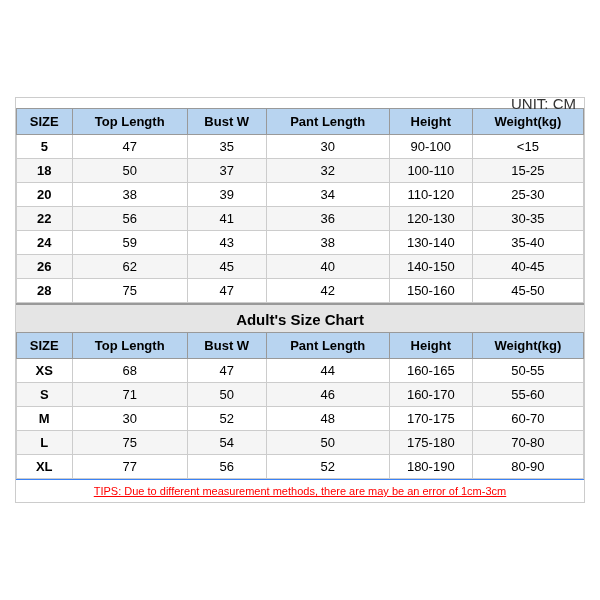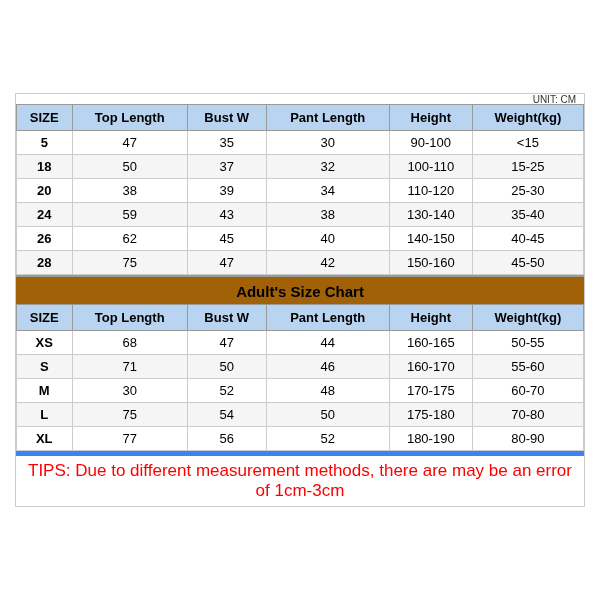--- a/index.html
+++ b/index.html
@@ -24,21 +24,21 @@
       font-size: 15px;
       padding: 6px 0 4px;
       background: #fff;
       position: relative;
     }
     .unit-label {
       position: absolute;
       right: 8px;
       top: 50%;
       transform: translateY(-50%);
-      font-size: 10px;
+      font-size: 15px;
       font-weight: normal;
       color: #333;
     }
     table {
       width: 100%;
       border-collapse: collapse;
     }
     th {
       background: #b8d4f0;
       border: 1px solid #999;
@@ -61,32 +61,33 @@
       background: #fff;
     }
     .size-col {
       font-weight: bold;
     }
     .adult-section-title {
       text-align: center;
       font-weight: bold;
       font-size: 15px;
       padding: 6px 0 4px;
-      background: #a16207;
+      background: #e5e5e5;
       border-top: 2px solid #999;
     }
     .adult-th {
       background: #b8d4f0;
     }
     .tips {
       color: red;
-      font-size: 17px;
+      font-size: 11px;
       text-align: center;
       padding: 5px 4px;
-      border-top: 5px solid #3b82f6;
+      border-top: 1px solid #3b82f6;
+      text-decoration: underline;
     }
   </style>
 </head>
 <body>
 
 <div class="container">
 
   <div class="section-title">
     <span class="unit-label">UNIT: CM</span>
   </div>
@@ -122,20 +123,28 @@
         </tr>
         <tr>
           <td class="size-col">20</td>
           <td>38</td>
           <td>39</td>
           <td>34</td>
           <td>110-120</td>
           <td>25-30</td>
         </tr>
         <tr>
+          <td class="size-col">22</td>
+          <td>56</td>
+          <td>41</td>
+          <td>36</td>
+          <td>120-130</td>
+          <td>30-35</td>
+        </tr>
+        <tr>
           <td class="size-col">24</td>
           <td>59</td>
           <td>43</td>
           <td>38</td>
           <td>130-140</td>
           <td>35-40</td>
         </tr>
         <tr>
           <td class="size-col">26</td>
           <td>62</td>

